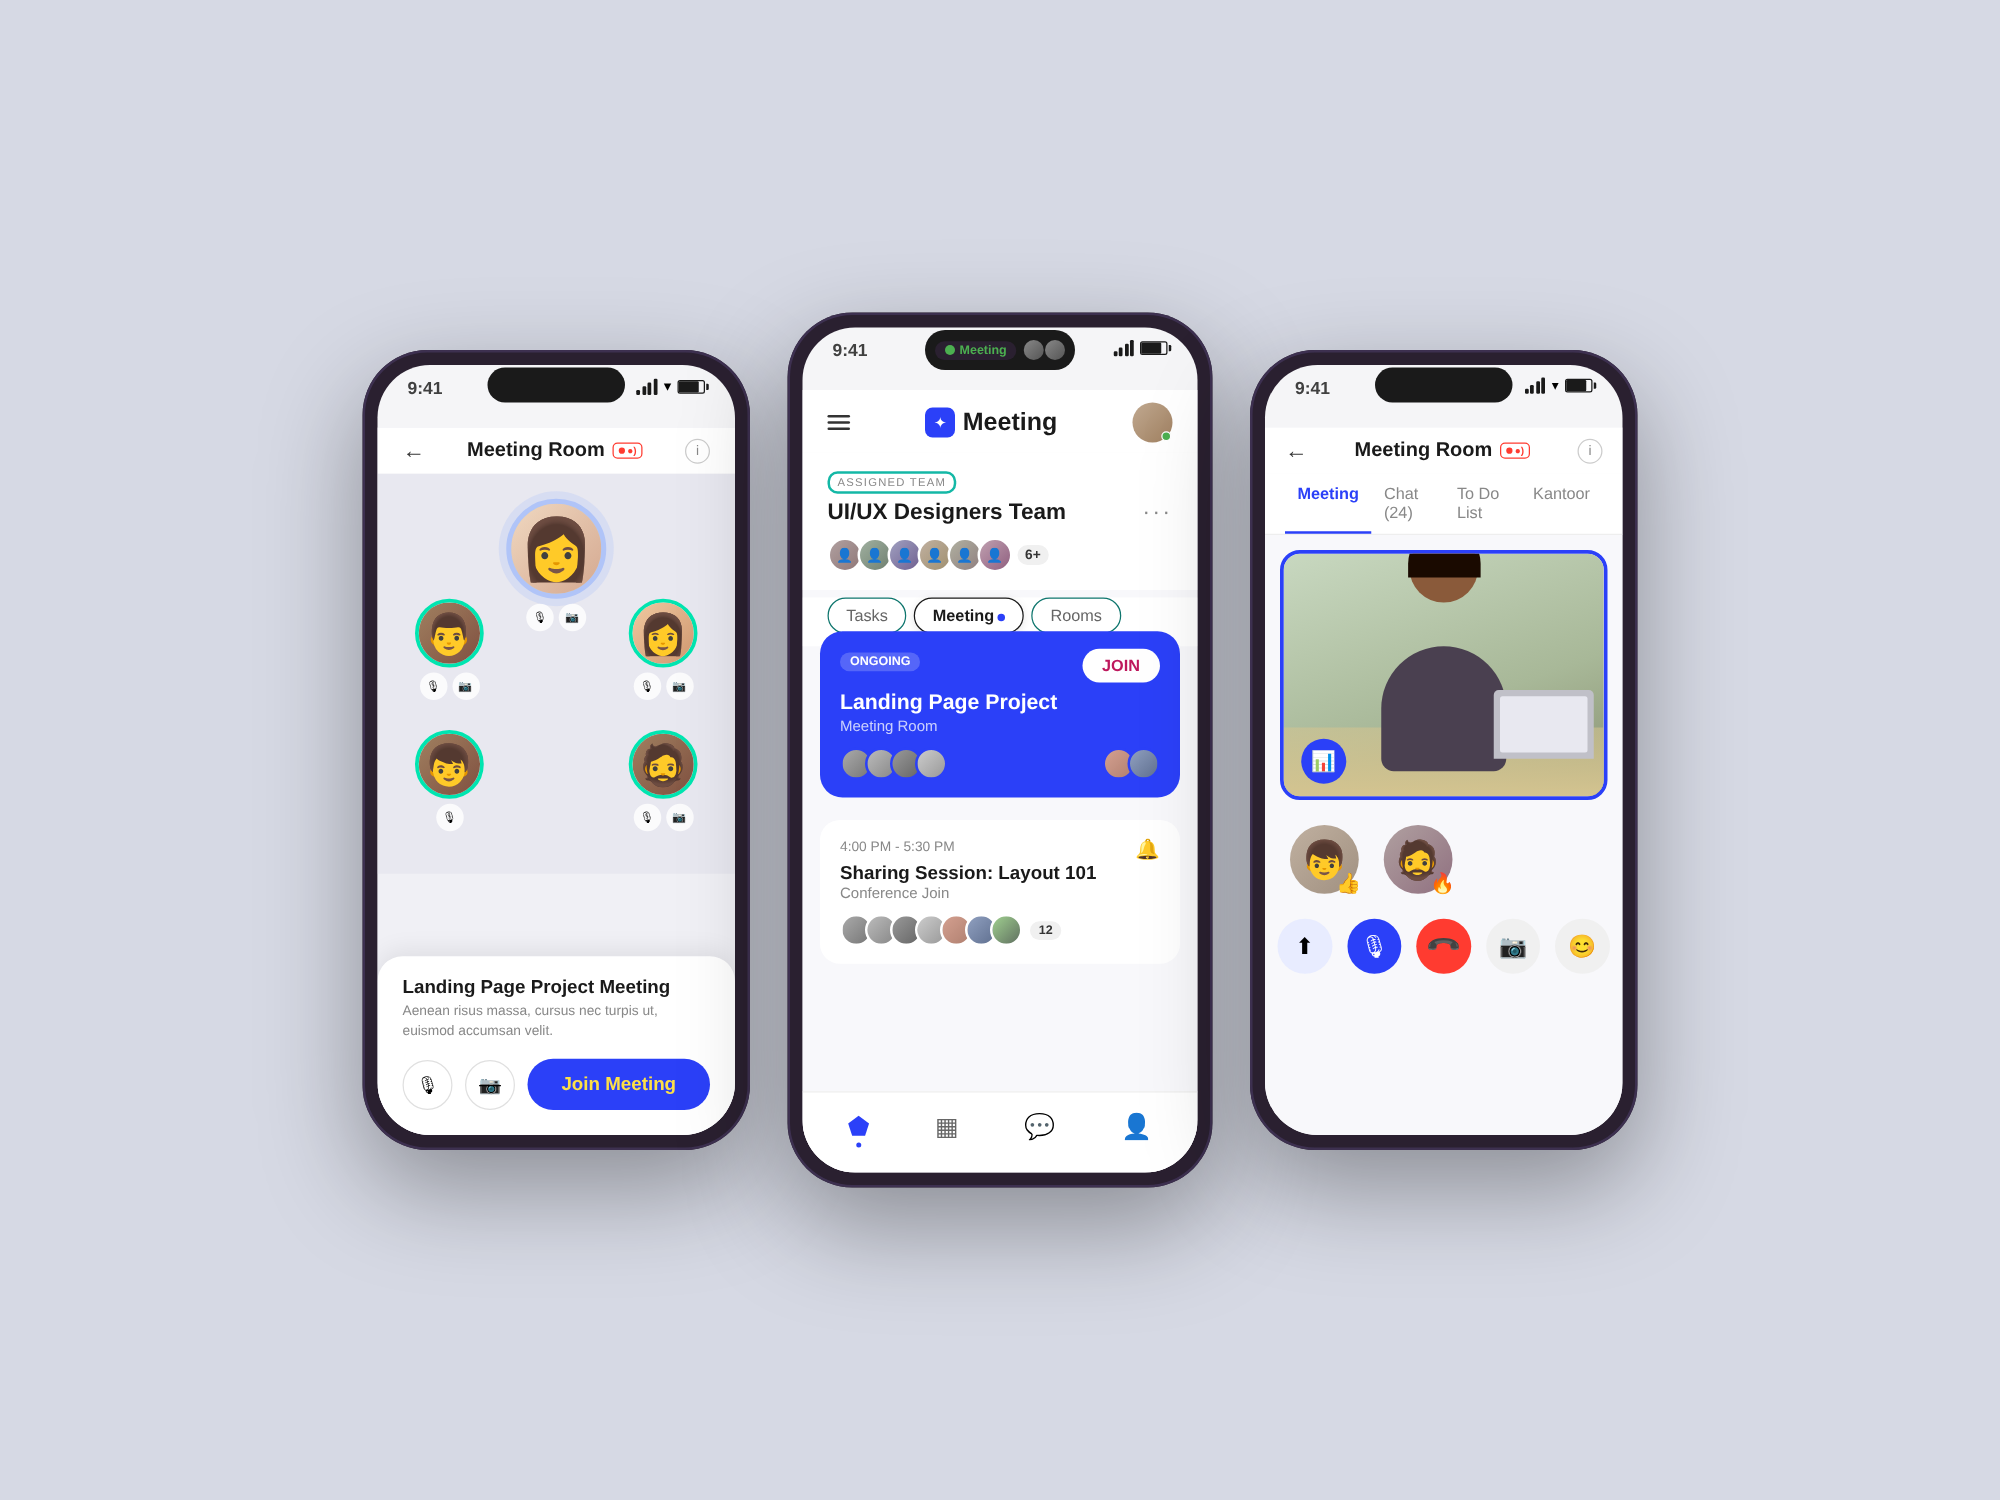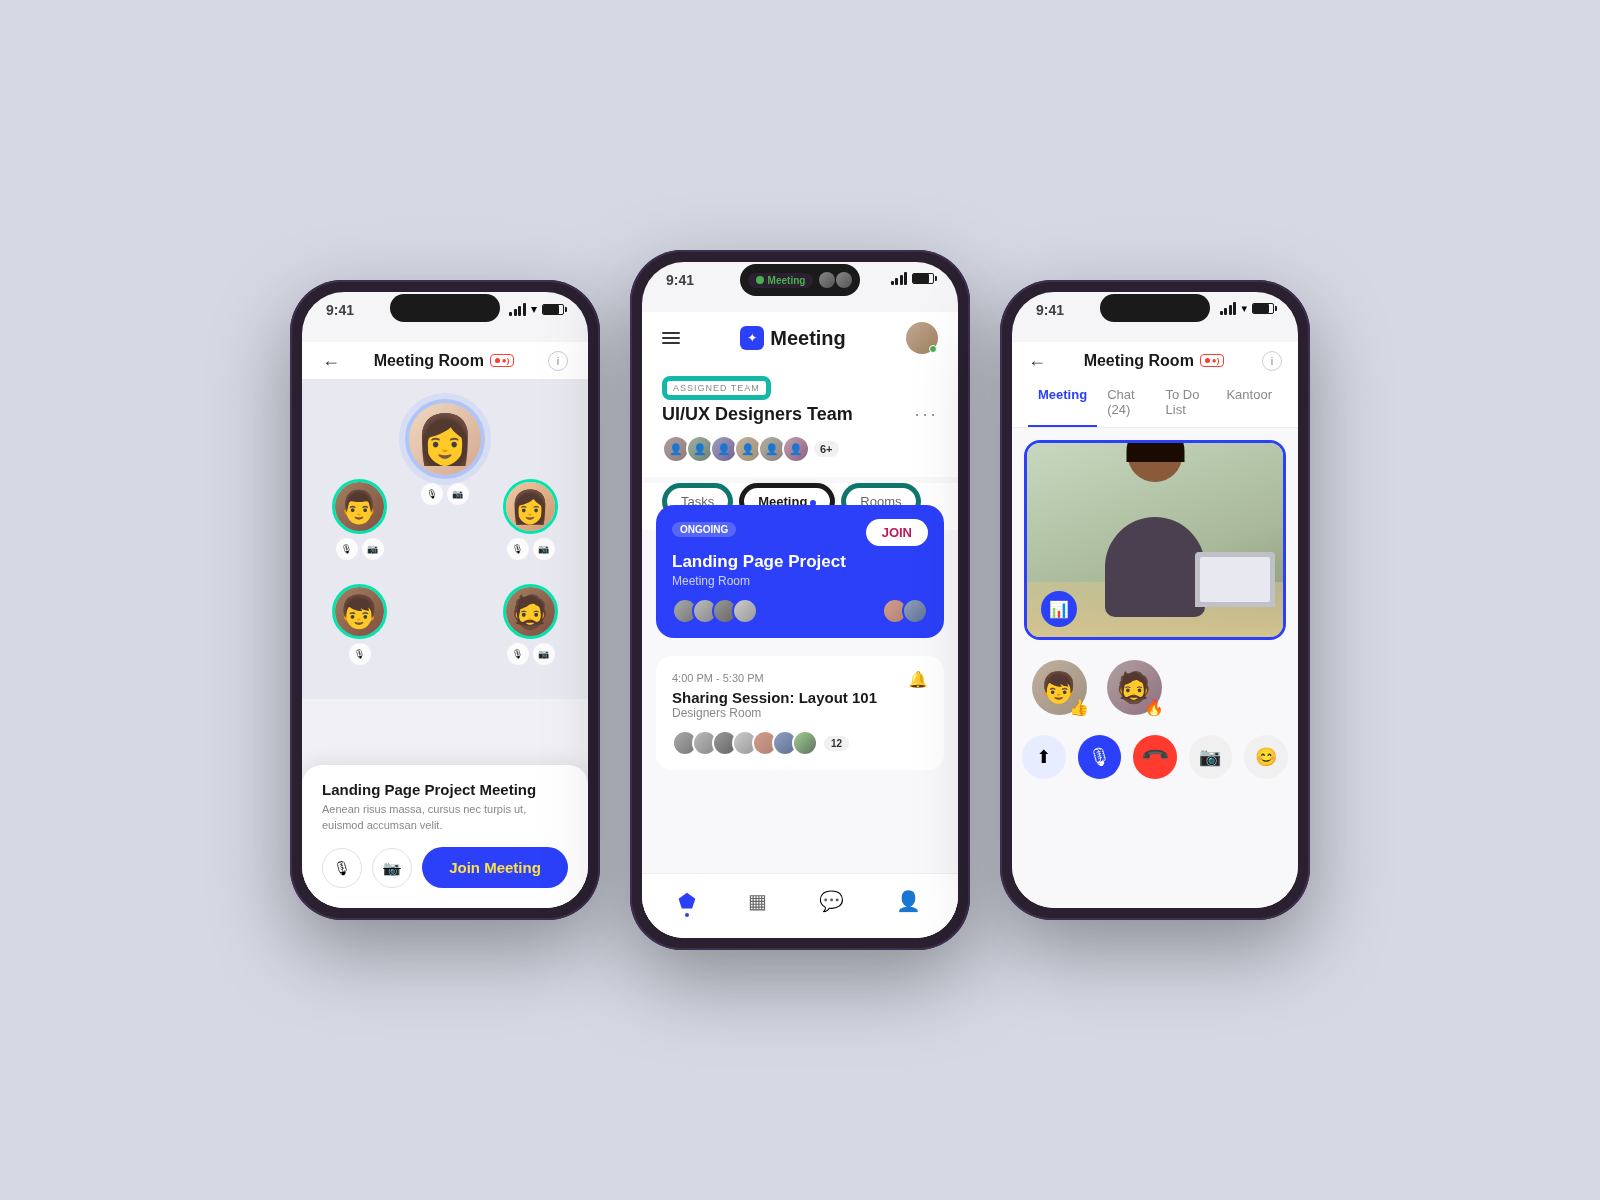--- a/index.html
+++ b/index.html
@@ -267,21 +267,21 @@
 
     
     .team-section {
       padding: 14px 20px;
       background: white;
       margin-bottom: 6px;
     }
     .assigned-label {
       font-size: 9px; text-transform: uppercase; letter-spacing: 1px;
       color: #888; margin-bottom: 4px;
-      border: 5px solid #14b8a6; border-radius: 8px;
+      border: 2px solid #14b8a6; border-radius: 8px;
       padding: 2px 6px; display: inline-block;
     }
     .team-row {
       display: flex; align-items: center; justify-content: space-between;
       margin-bottom: 10px;
     }
     .team-name { font-size: 18px; font-weight: 700; color: #1a1a1a; }
     .dots-menu { font-size: 18px; color: #888; letter-spacing: 2px; }
     .team-avatars { display: flex; align-items: center; gap: -4px; }
     .team-avatar {
@@ -305,21 +305,21 @@
     .center-tabs {
       display: flex; align-items: center;
       padding: 0 20px;
       gap: 6px;
       background: white;
       padding-bottom: 10px;
     }
     .tab-btn {
       padding: 6px 14px;
       border-radius: 20px;
-      border: 5px solid #0f766e;
+      border: 1px solid #0f766e;
       font-size: 13px;
       font-weight: 500;
       color: #666;
       background: white;
       cursor: pointer;
     }
     .tab-btn.active {
       background: white;
       font-weight: 700;
       color: #1a1a1a;
@@ -740,21 +740,21 @@
               </div>
             </div>
           </div>
 
           <div class="session-card">
             <div class="session-row">
               <span class="session-time">4:00 PM - 5:30 PM</span>
               <span class="bell-icon">🔔</span>
             </div>
             <div class="session-title">Sharing Session: Layout 101</div>
-            <div class="session-location">Designers Room</div>
+            <div class="session-location">Conference Join</div>
             <div style="display:flex; align-items:center;">
               <div class="session-avatars">
                 <div class="session-avatar" style="background: linear-gradient(135deg, #aaa, #777);"></div>
                 <div class="session-avatar" style="background: linear-gradient(135deg, #bbb, #888);"></div>
                 <div class="session-avatar" style="background: linear-gradient(135deg, #999, #666);"></div>
                 <div class="session-avatar" style="background: linear-gradient(135deg, #ccc, #999);"></div>
                 <div class="session-avatar" style="background: linear-gradient(135deg, #d4a090, #b08070);"></div>
                 <div class="session-avatar" style="background: linear-gradient(135deg, #90a0c0, #607090);"></div>
                 <div class="session-avatar" style="background: linear-gradient(135deg, #a0d090, #607060);"></div>
               </div>

